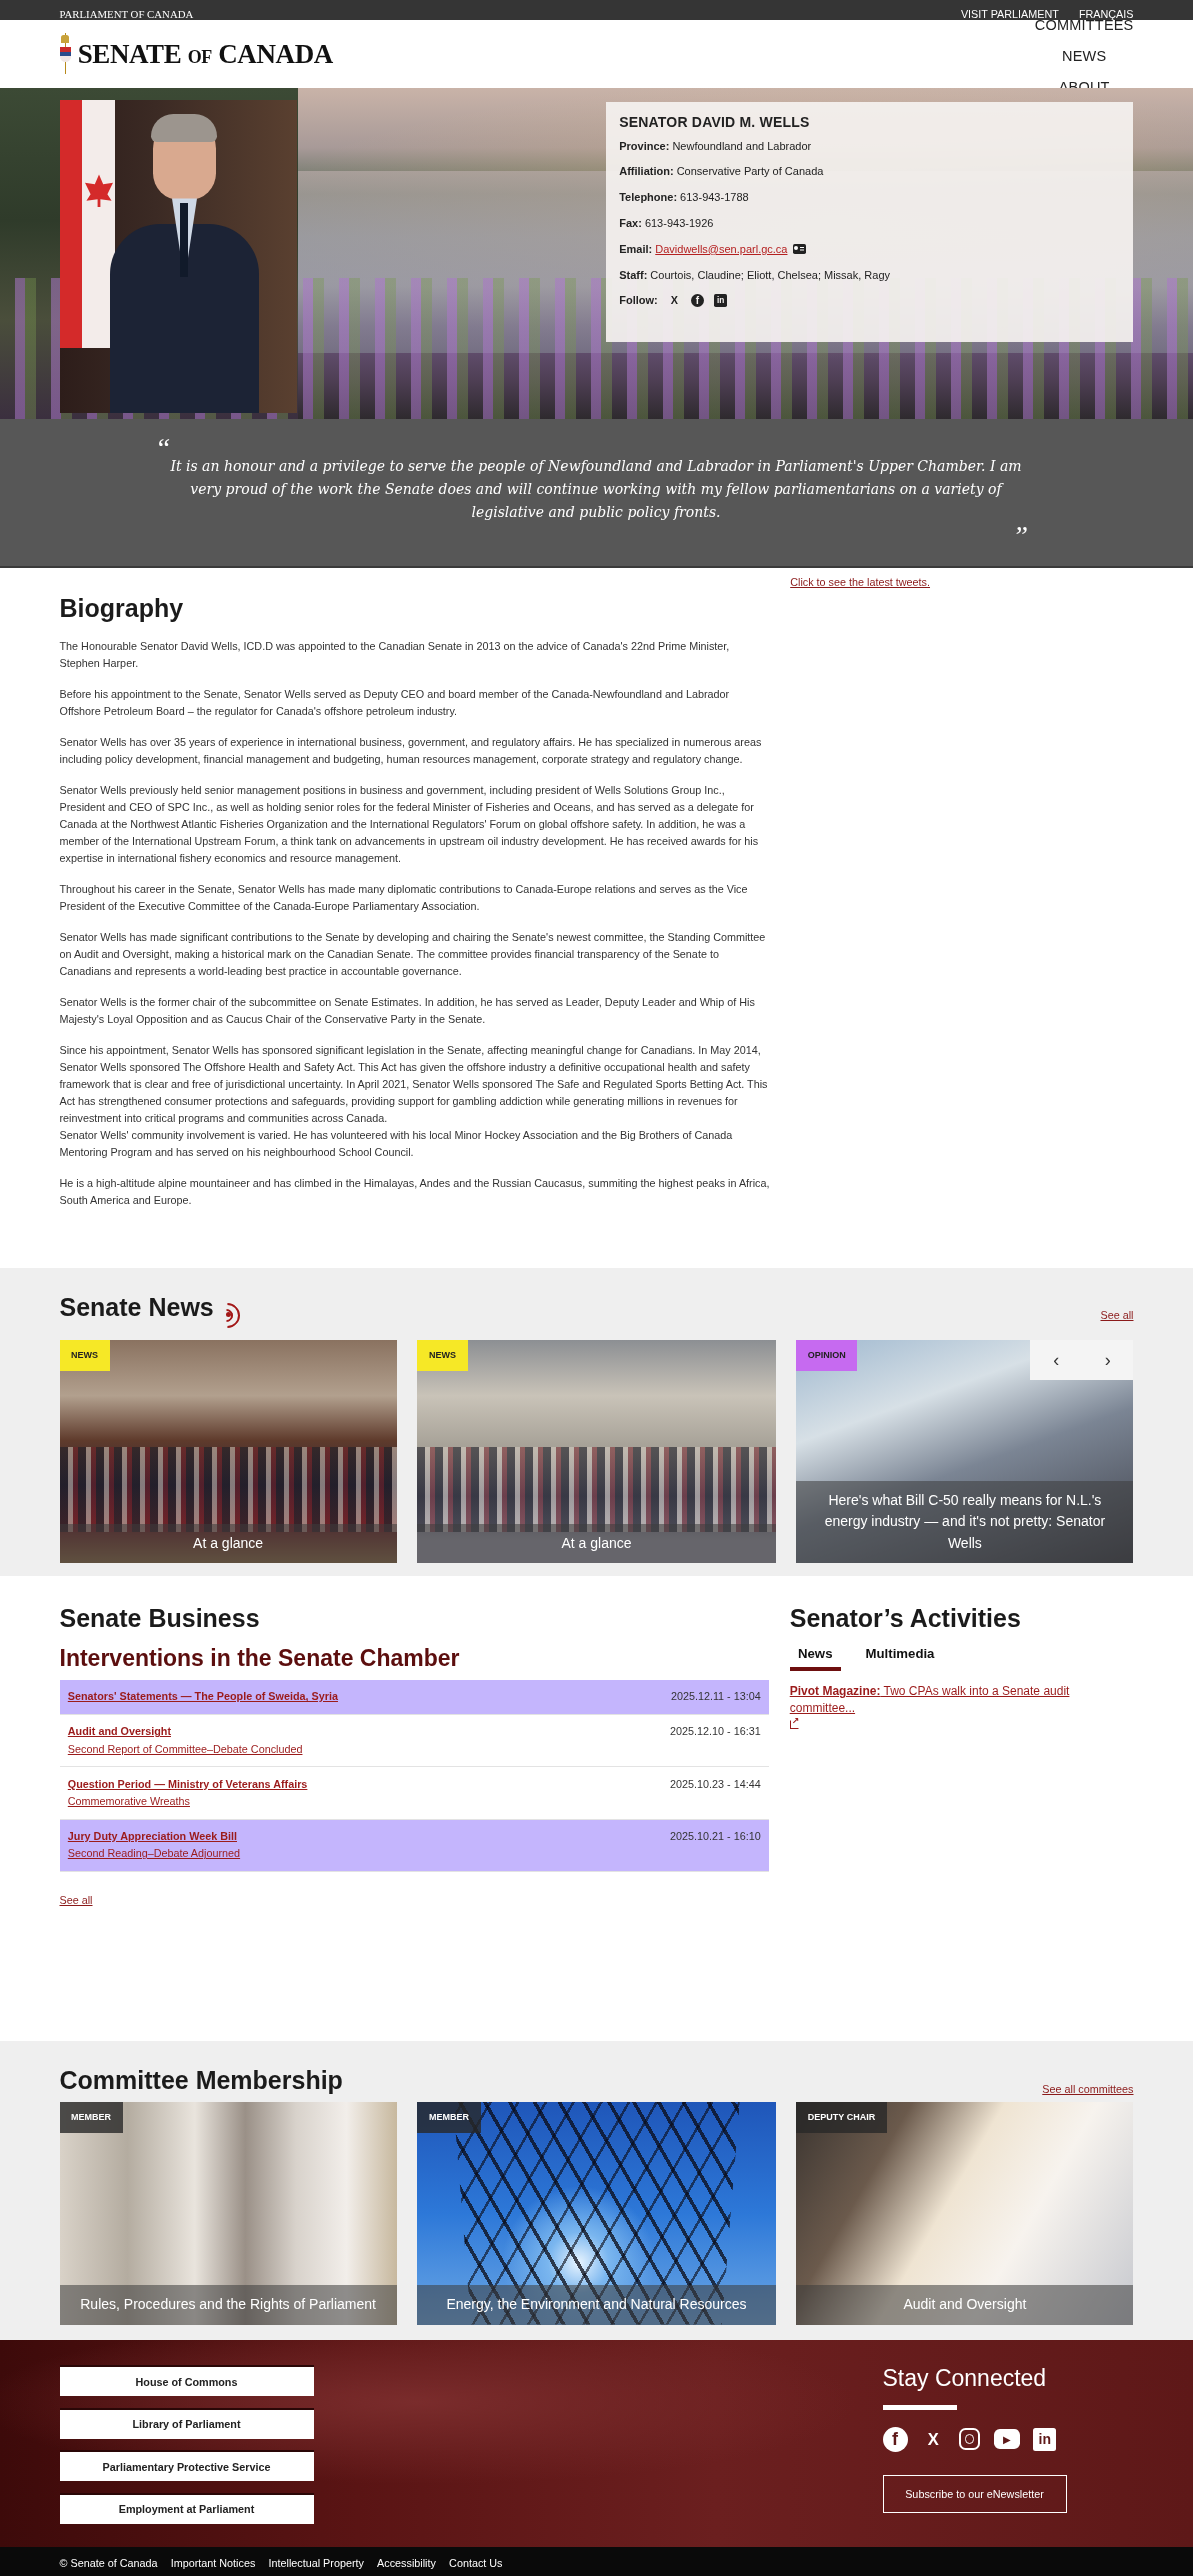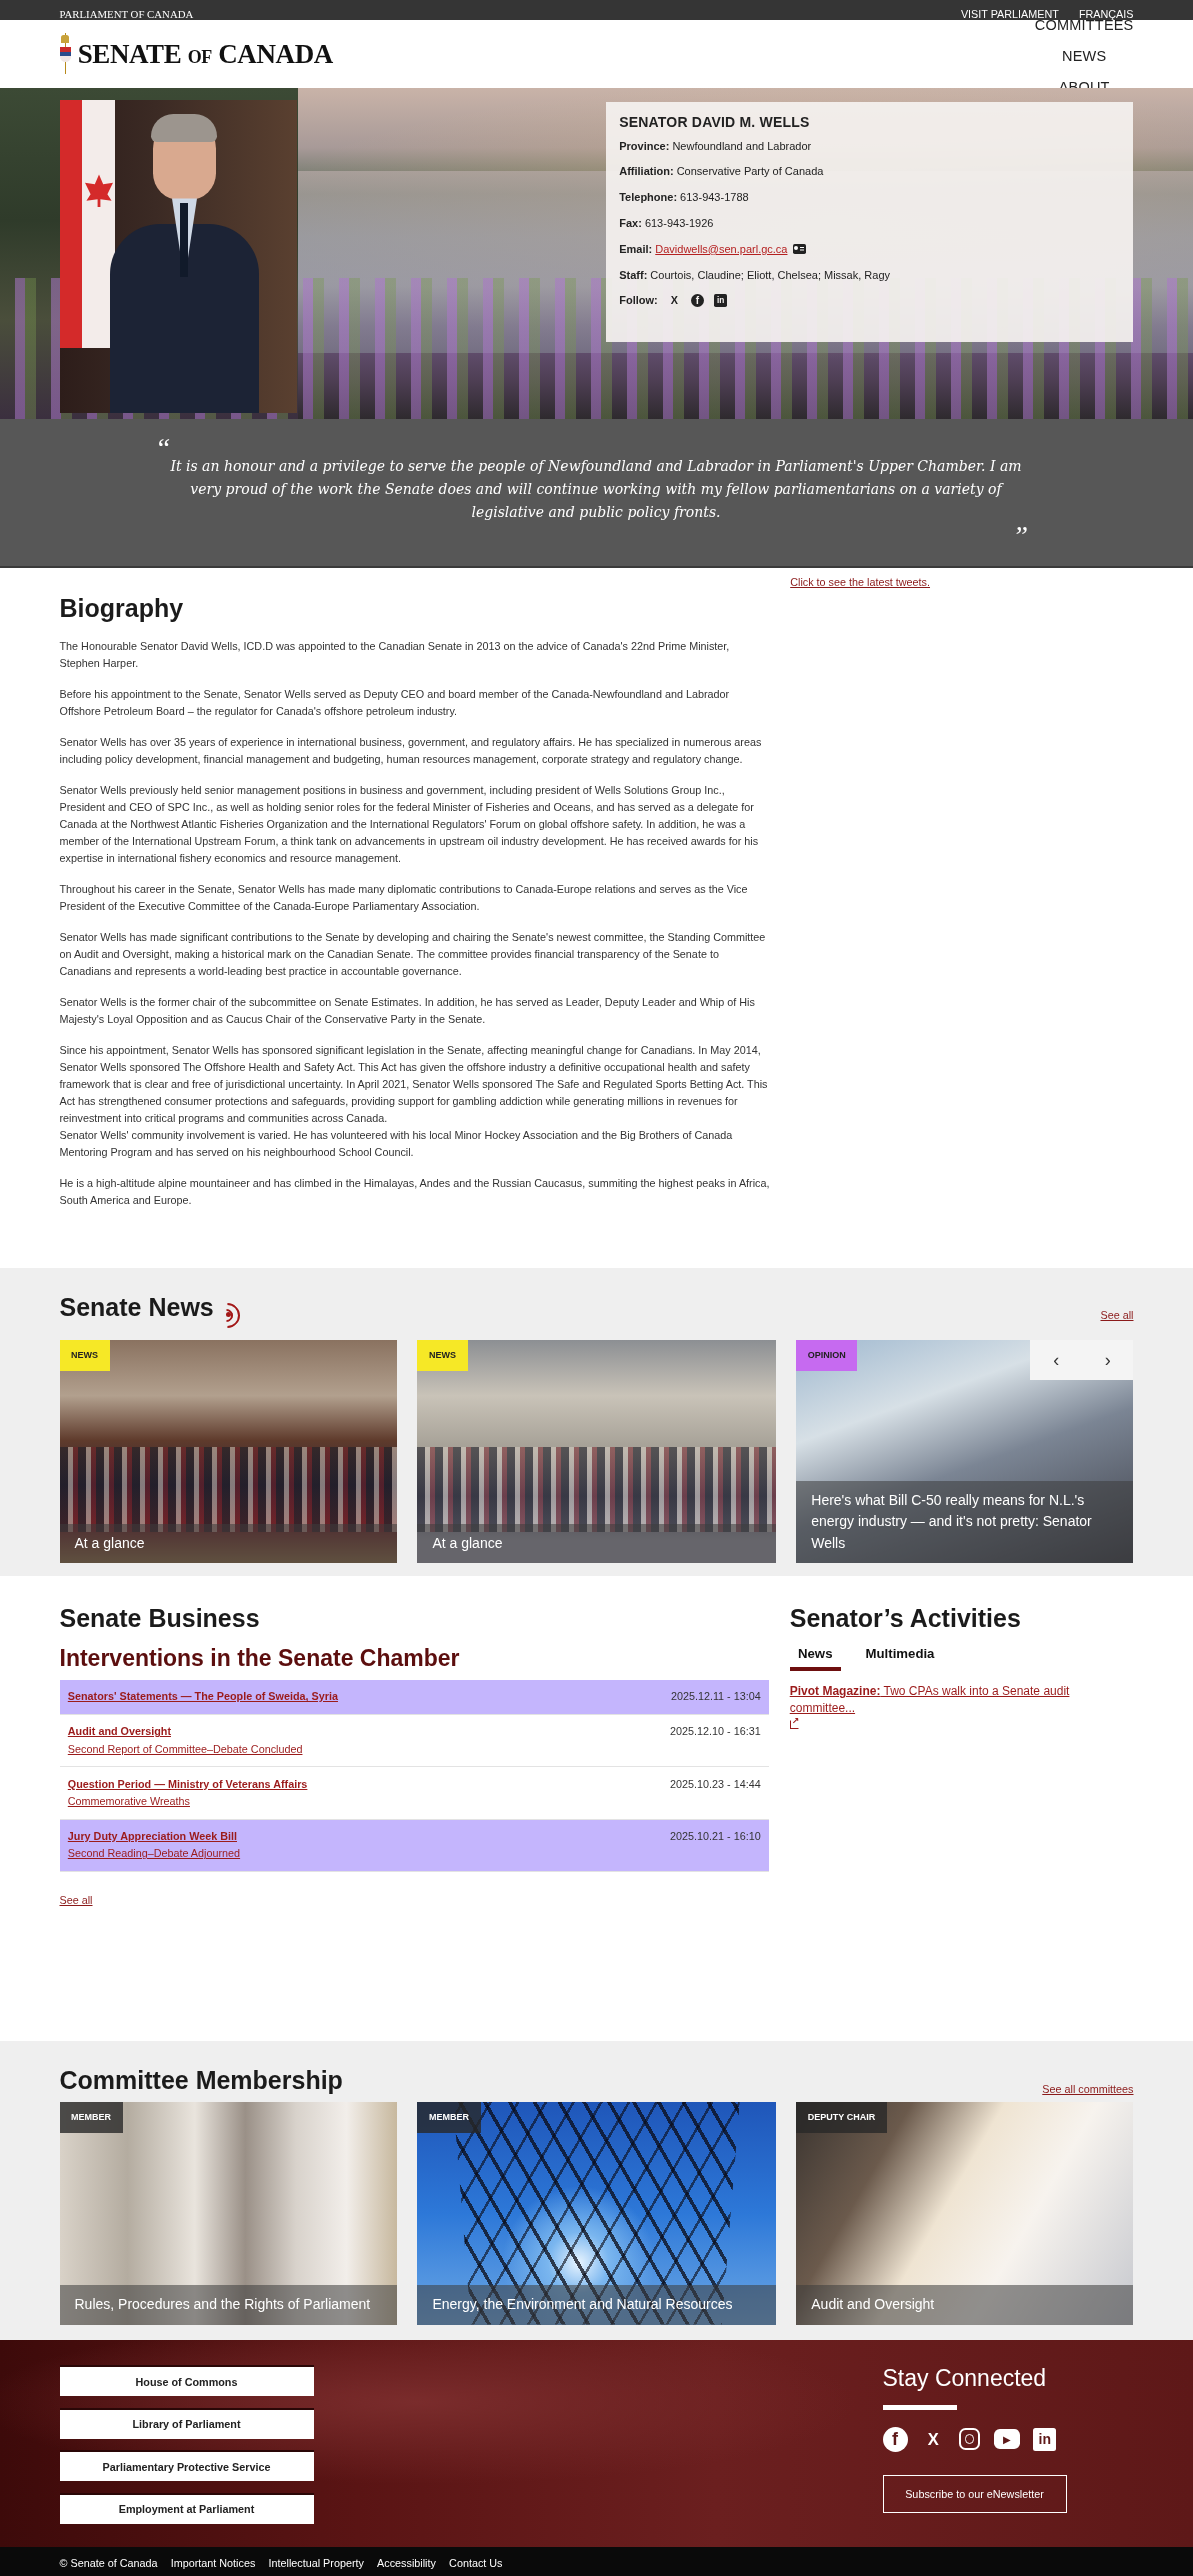--- a/index.html
+++ b/index.html
@@ -84,21 +84,21 @@
   .rss i { position: absolute; border: 2.5px solid #a31818; border-left-color: transparent; border-bottom-color: transparent; border-radius: 50%; transform: rotate(45deg); }
   .rss i.a { width: 13.2px; height: 13.2px; left: -5px; bottom: -5px; }
   .rss i.b { width: 25px; height: 25px; left: -10.8px; bottom: -10.8px; }
   .rss b { position: absolute; left: 0.8px; bottom: 0.8px; width: 5px; height: 5px; background: #a31818; border-radius: 50%; }
   .cards { display: flex; gap: 20.7px; }
   .card { width: 338px; height: 223px; position: relative; overflow: hidden; cursor: pointer; }
   .card.mid { width: 359px; }
   .card .tag { position: absolute; left: 0; top: 0; padding: 0 11.6px; height: 31px; line-height: 31px; font-size: 9px; font-weight: bold; z-index: 2; }
   .card .tag.news { background: #f6e826; color: #222; }
   .card .tag.opinion { background: #c66af0; color: #222; }
-  .card .caption { position: absolute; left: 0; right: 0; bottom: 0; background: rgba(60,60,60,0.55); color: #fff; font-size: 14px; line-height: 21.5px; padding: 9px 15px; z-index: 2; }
+  .card .caption { position: absolute; left: 0; right: 0; bottom: 0; background: rgba(60,60,60,0.55); color: #fff; text-align: center; font-size: 14px; line-height: 21.5px; padding: 9px 15px; z-index: 2; }
   .card.c1 .img { position: absolute; inset: 0; background: linear-gradient(180deg, #8a7260 0%, #b2a08e 25%, #5f3b2c 45%, #2c2230 65%, #6b2a2a 85%, #8b6a45 100%); }
   .card.c2 .img { position: absolute; inset: 0; background: linear-gradient(180deg, #8c8f93 0%, #c9c3b8 25%, #a39e94 50%, #5f6070 70%, #9a98a4 90%); }
   .card.c3 .img { position: absolute; inset: 0; background: linear-gradient(160deg, #9fb8cf 0%, #d7e0e6 30%, #7b8594 55%, #3b3d46 100%); }
   .card .people { position: absolute; left: 0; right: 0; top: 48%; height: 38%; background: repeating-linear-gradient(90deg, rgba(30,30,40,.6) 0 8.3px, rgba(220,210,200,.5) 8.3px 13.2px, rgba(120,30,40,.5) 13.2px 18px); }
   .carousel-ctrl { position: absolute; right: 0; top: 0; width: 103px; height: 40px; background: #f4f4f4; display: flex; justify-content: space-around; align-items: center; font-size: 18px; color: #333; z-index: 3; }
   .carousel-ctrl span { cursor: pointer; }
 
   
   .business { height: 465px; padding-top: 28px; }
   .business .wrap { display: flex; }

